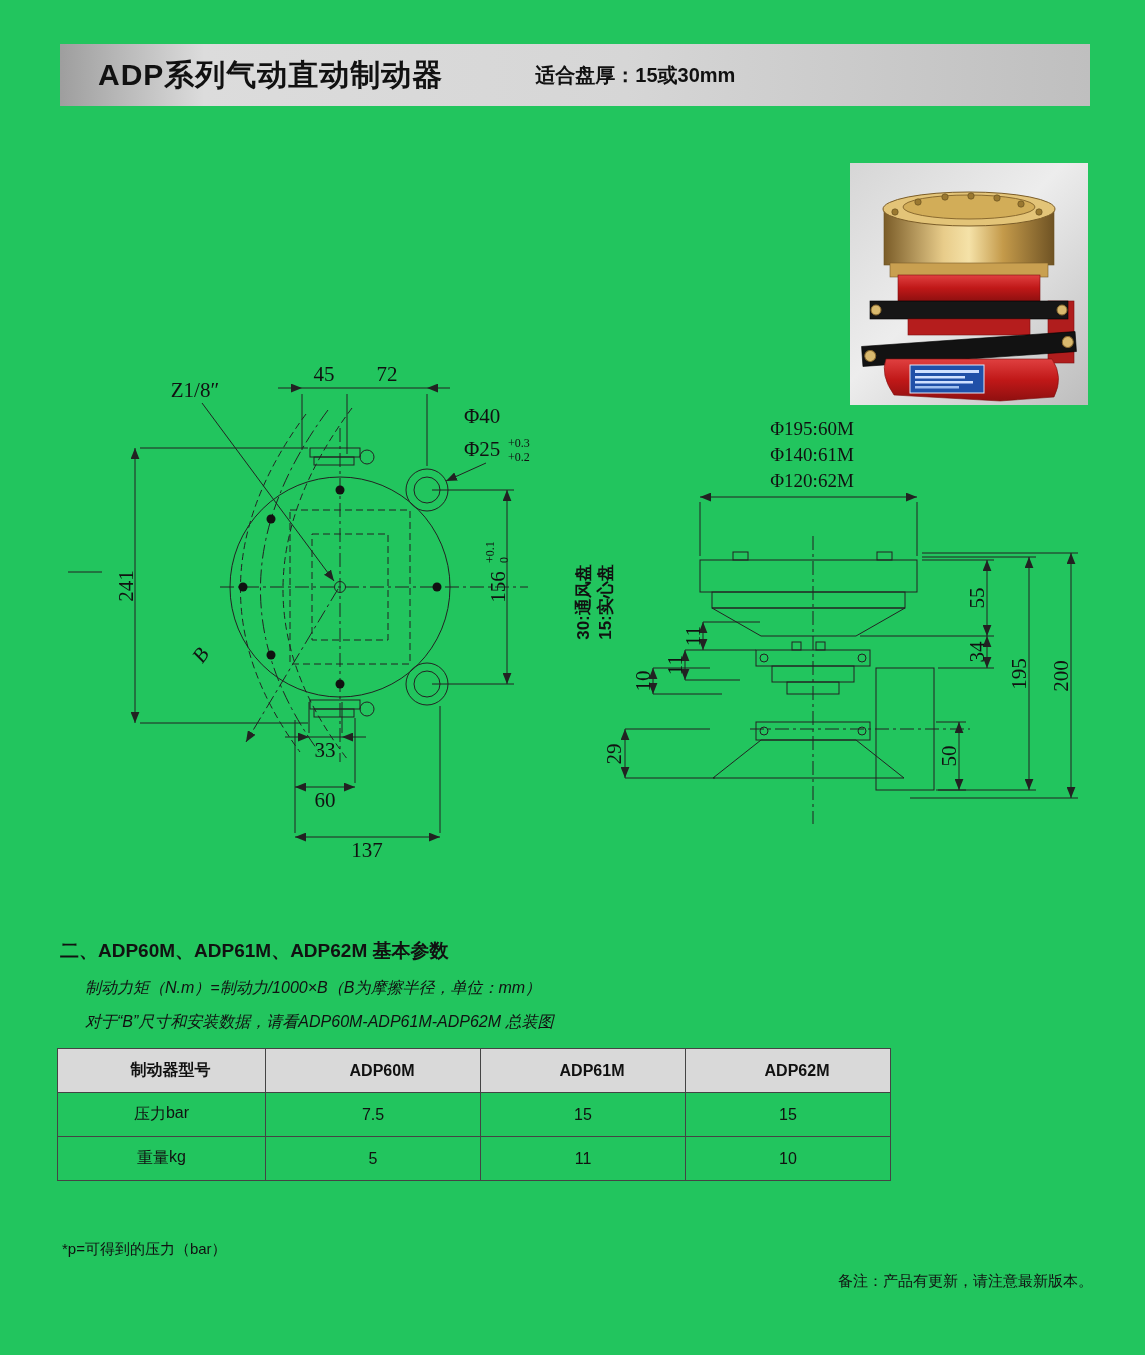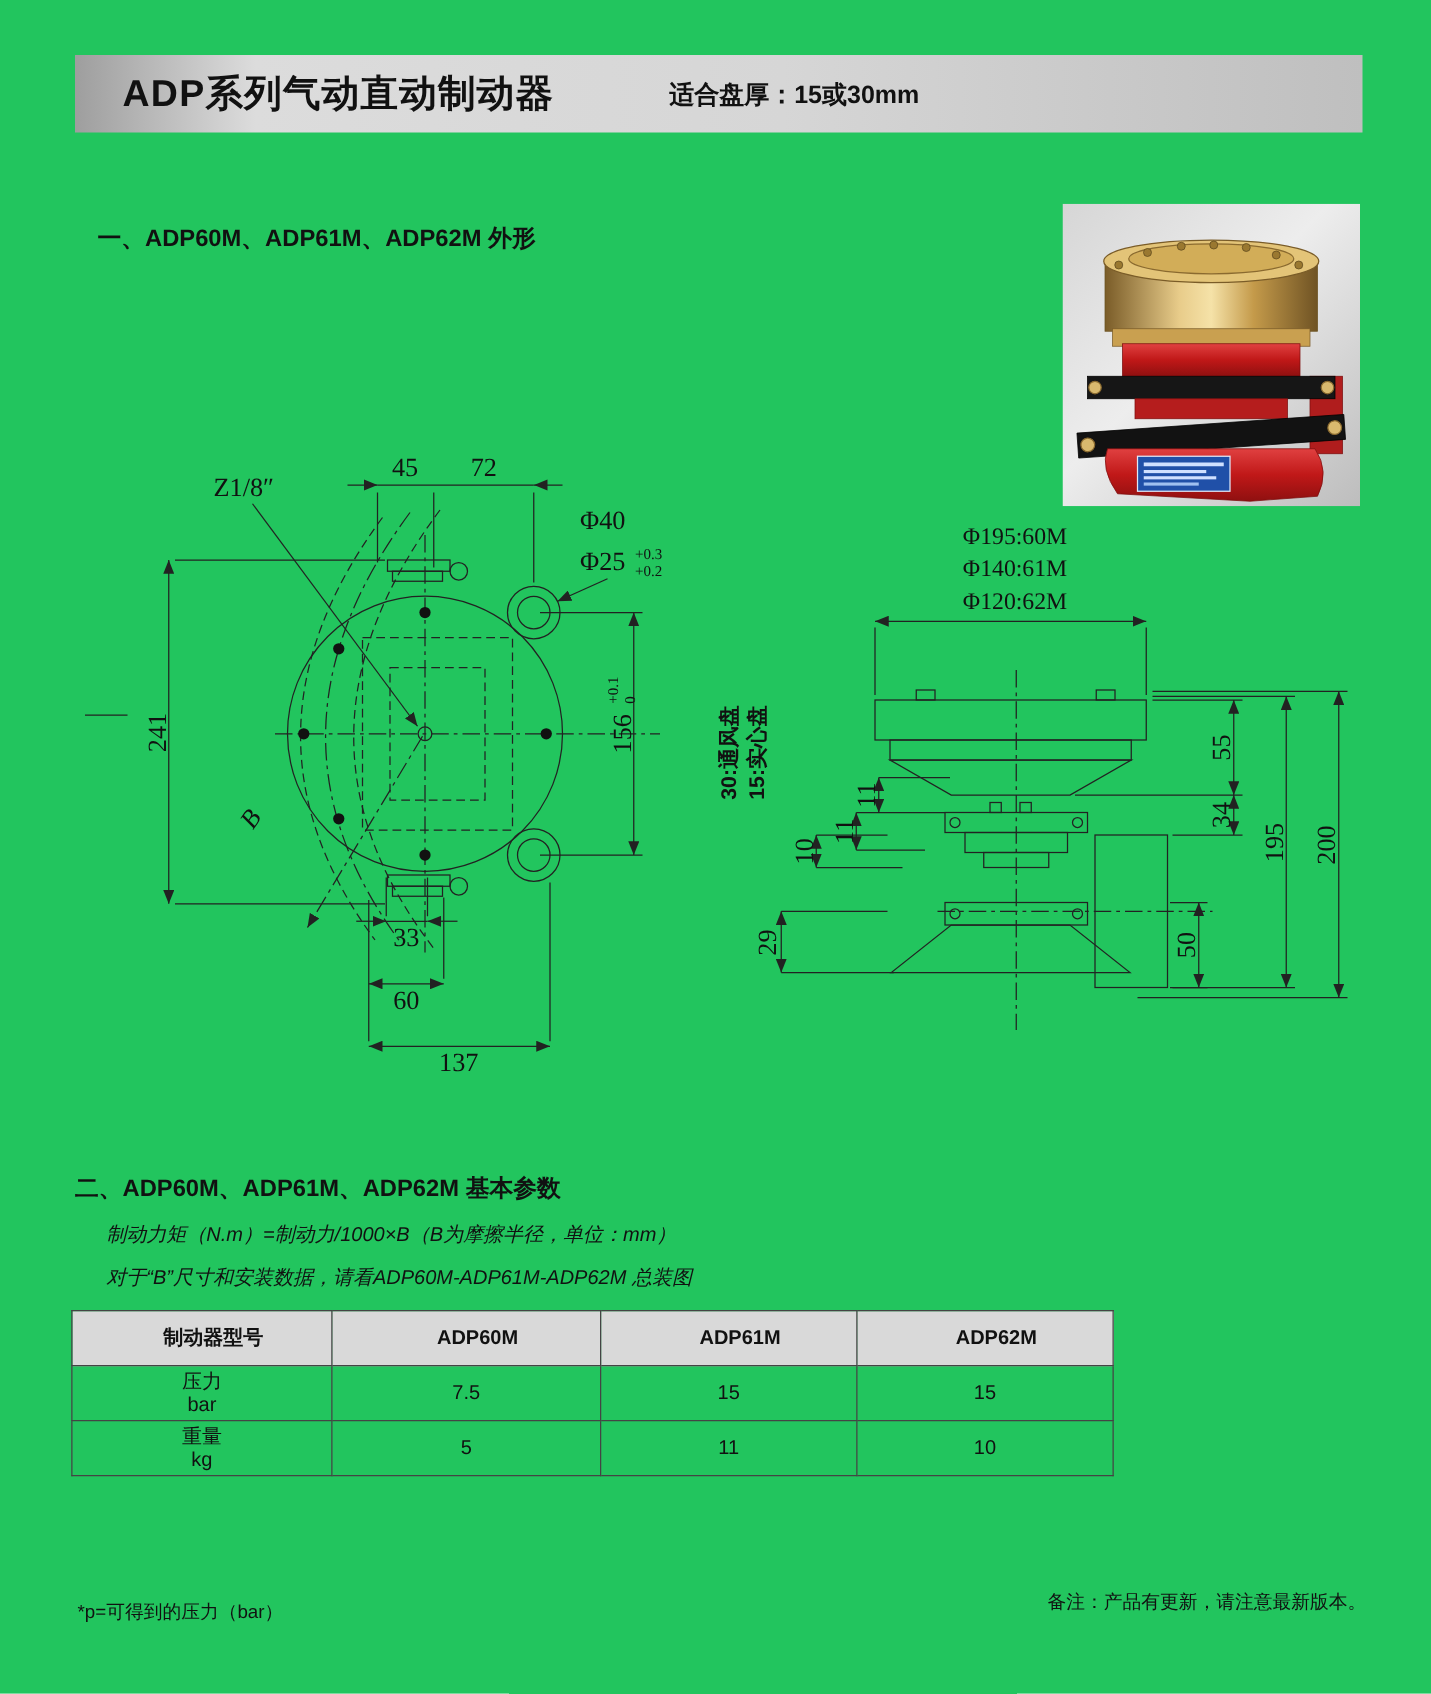--- a/index.html
+++ b/index.html
@@ -28,23 +28,23 @@
 
   table.params {
     position:absolute; left:57px; top:1048px; border-collapse:collapse; table-layout:fixed;
   }
   table.params th, table.params td {
     border:1px solid #444; height:44px; text-align:center; vertical-align:middle;
     font-size:16px; font-weight:normal; padding:0 4px;
   }
   table.params thead th { background:#d9d9d9; font-weight:bold;padding-left:22px; }
   table.params tr.shade td { background:#d9d9d9; }
-  .rowlabel { display:inline-flex; justify-content:center;flex-direction:column; }
-
-  .foot1 { position:absolute; left:62px; top:1280px; font-size:15px; }
+  .rowlabel { display:inline-flex; justify-content:center; }
+
+  .foot1 { position:absolute; left:62px; top:1240px; font-size:15px; }
   .foot2 { position:absolute; right:52px; top:1272px; font-size:15px; font-weight:normal; }
 
   
   .drawing { position:absolute; left:50px; top:350px; }
   .dl { stroke:#222; stroke-width:1; fill:none; }
   .fill { fill:#111; stroke:none; }
   .dash { stroke-dasharray:7 4; }
   .cdot { stroke-dasharray:14 4 3 4; }
   text.dim { font-family:"Liberation Serif", serif; font-size:21px; fill:#111; stroke:none; }
   text.tol { font-family:"Liberation Serif", serif; font-size:12px; fill:#111; stroke:none; }
@@ -54,21 +54,20 @@
 </head>
 <body>
 
 <div class="page">
 
   <div class="header-bar">
     <span class="header-title">ADP系列气动直动制动器</span>
     <span class="header-sub">适合盘厚：15或30mm</span>
   </div>
 
-  <div class="section-heading sec1">一、ADP60M、ADP61M、ADP62M 外形</div>
 
   <div class="photo-box">
     <svg width="238" height="242" viewBox="0 0 238 242">
       <defs>
         <linearGradient id="photoBg" x1="0" y1="0" x2="1" y2="1">
           <stop offset="0" stop-color="#d6d6d6"></stop>
             <stop offset="0.45" stop-color="#ededed"></stop>
             <stop offset="1" stop-color="#bdbdbd"></stop>
         </linearGradient>
         <linearGradient id="brassH" x1="0" y1="0" x2="1" y2="0">

